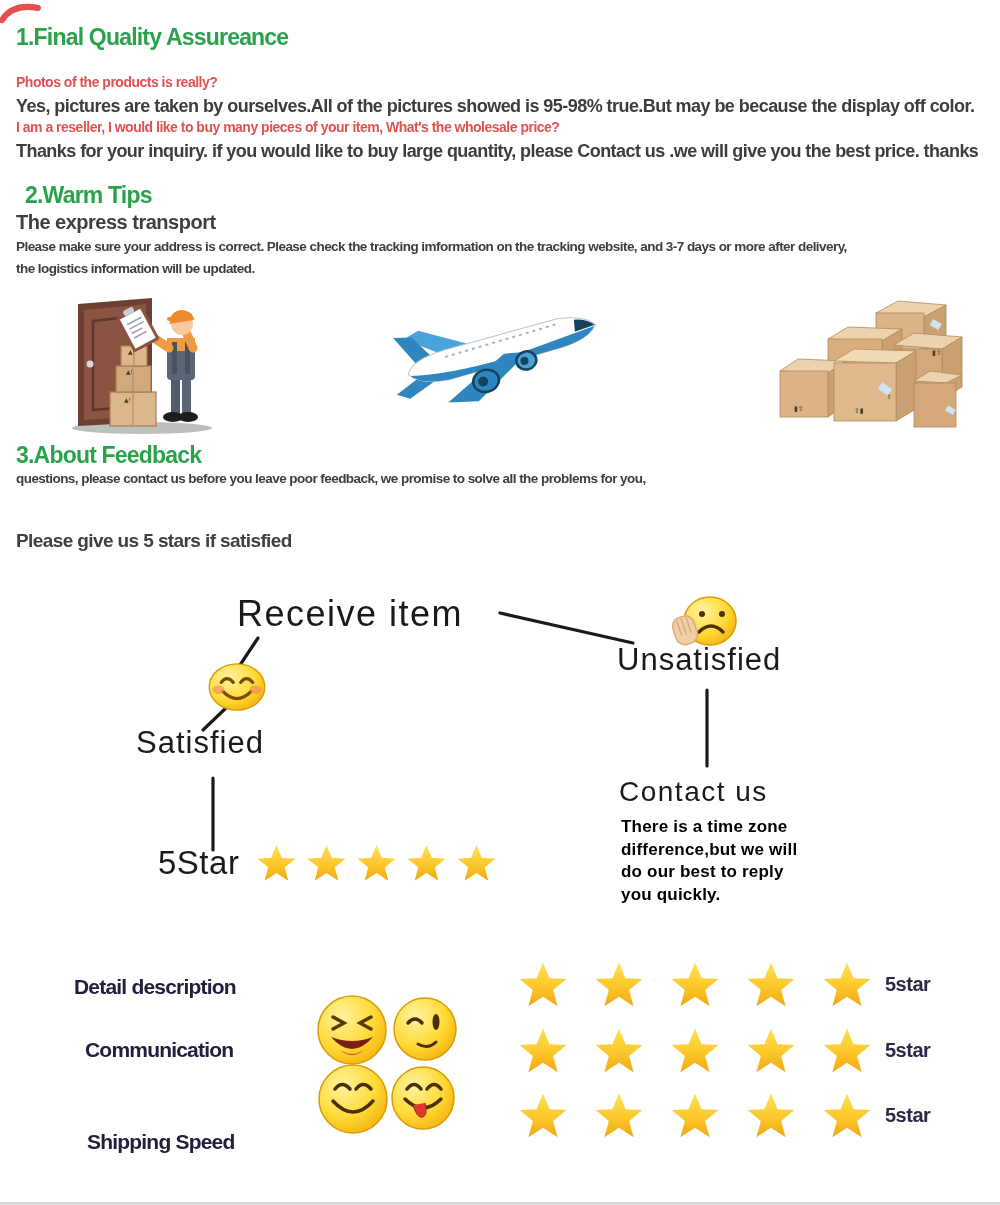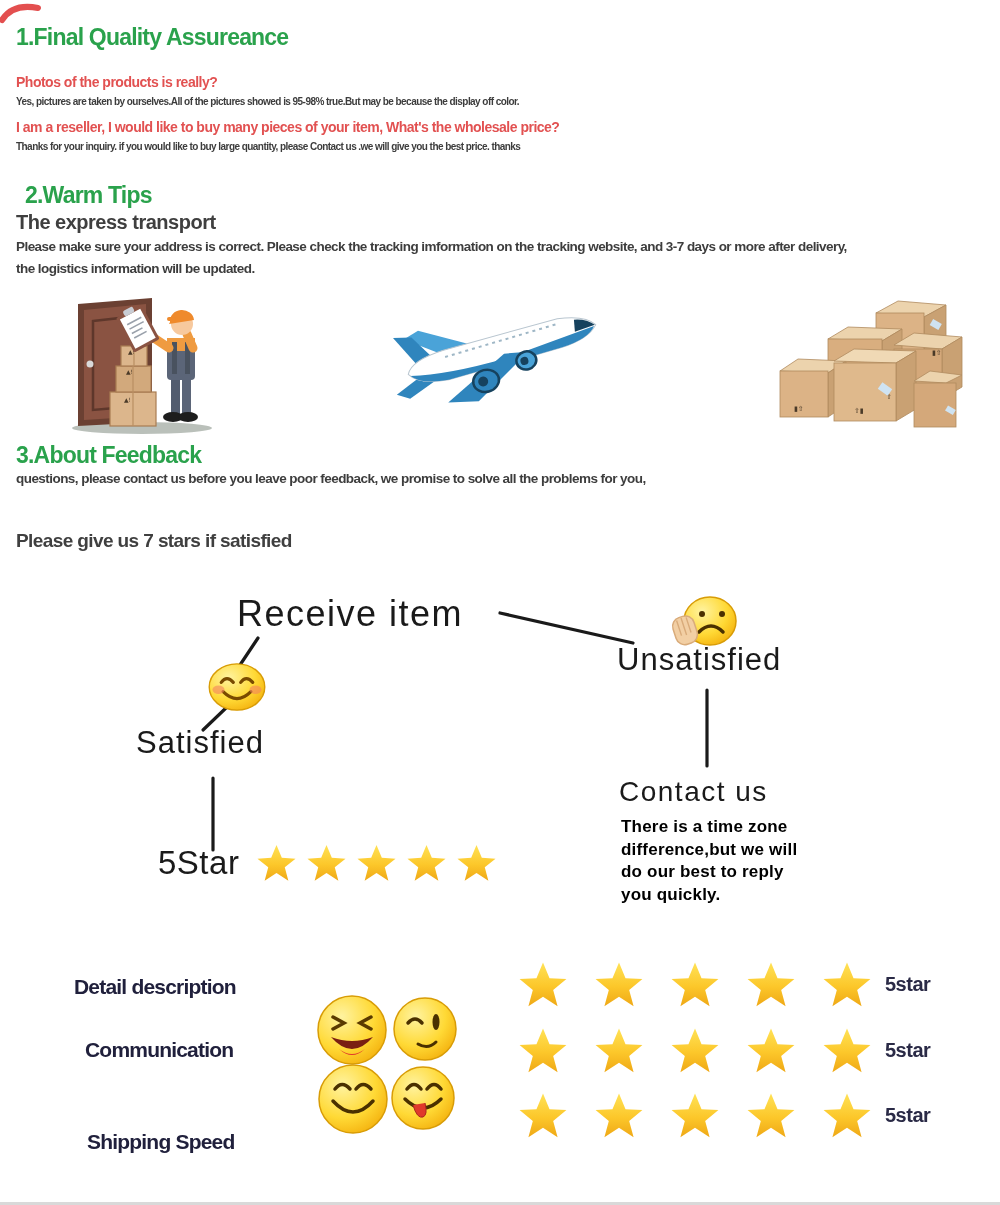--- a/index.html
+++ b/index.html
@@ -4,21 +4,21 @@
 <style>
   * { margin:0; padding:0; box-sizing:border-box; }
   html,body { background:#ffffff; }
   .page {
     position:relative; width:1000px; height:1205px; background:#fff;
     font-family:"Liberation Sans", sans-serif; overflow:hidden;
   }
   .abs { position:absolute; }
   .h-green { color:#2aa24c; font-weight:700; font-size:23px; letter-spacing:-0.8px; }
   .q-red  { color:#e25151; font-weight:700; font-size:14px; letter-spacing:-0.5px; }
-  .a-dark { color:#3d3d3d; font-weight:700; font-size:10px; letter-spacing:-0.55px; }
+  .a-dark { color:#3d3d3d; font-weight:700; font-size:18px; letter-spacing:-0.55px; }
   .sub-dark { color:#3f3f3f; font-weight:700; font-size:20px; letter-spacing:-0.5px; }
   .body-text { color:#3d3d3d; font-weight:700; font-size:13.5px; letter-spacing:-0.55px; line-height:21.5px; }
   .note-dark { color:#3f3f3f; font-weight:700; font-size:19px; letter-spacing:-0.6px; }
   .flow-label { color:#1a1a1a; font-weight:500; }
   .contact-note { color:#000000; font-weight:700; font-size:17px; line-height:22.5px; letter-spacing:0.2px; }
   .rating-label { color:#20203c; font-weight:700; font-size:21px; letter-spacing:-0.8px;text-align:center; }
   .star-label { color:#2a2a46; font-weight:700; font-size:20px; letter-spacing:-0.5px; }
   .star-row { display:flex; align-items:center; gap:28px; }
   .star-row-sm { display:flex; align-items:center; gap:11px; }
   .star { width:48px; height:49px; }
@@ -156,21 +156,21 @@
     </g>
     <rect x="165" y="30" width="10" height="7" fill="#cfe3f2" transform="rotate(30 170 33)"></rect>
     <rect x="113" y="94" width="12" height="8" fill="#cfe3f2" transform="rotate(35 119 98)"></rect>
     <rect x="180" y="116" width="9" height="6" fill="#cfe3f2" transform="rotate(30 184 119)"></rect>
   </svg>
 
   <div class="abs h-green" style="left:16px;top:442px">3.About Feedback</div>
   <div class="abs body-text" style="left:16px;top:468px">
     <div>questions, please contact us before you leave poor feedback, we promise to solve all the problems for you,</div>
   </div>
-  <div class="abs note-dark" style="left:16px;top:530px">Please give us 7 stars if satisfied</div>
+  <div class="abs note-dark" style="left:16px;top:530px">Please give us 5 stars if satisfied</div>
 
   <div class="abs" style="left:0;top:560px;width:1000px;height:390px">
 
     <svg class="abs" style="left:0;top:0" width="1000" height="390">
       <g stroke="#1a1a1a" stroke-width="3.2" stroke-linecap="round">
         <line x1="258" y1="78" x2="238" y2="108"></line>
         <line x1="227" y1="147" x2="203" y2="170"></line>
         <line x1="213" y1="218" x2="213" y2="290"></line>
         <line x1="500" y1="53" x2="633" y2="83"></line>
         <line x1="707" y1="130" x2="707" y2="206"></line>

